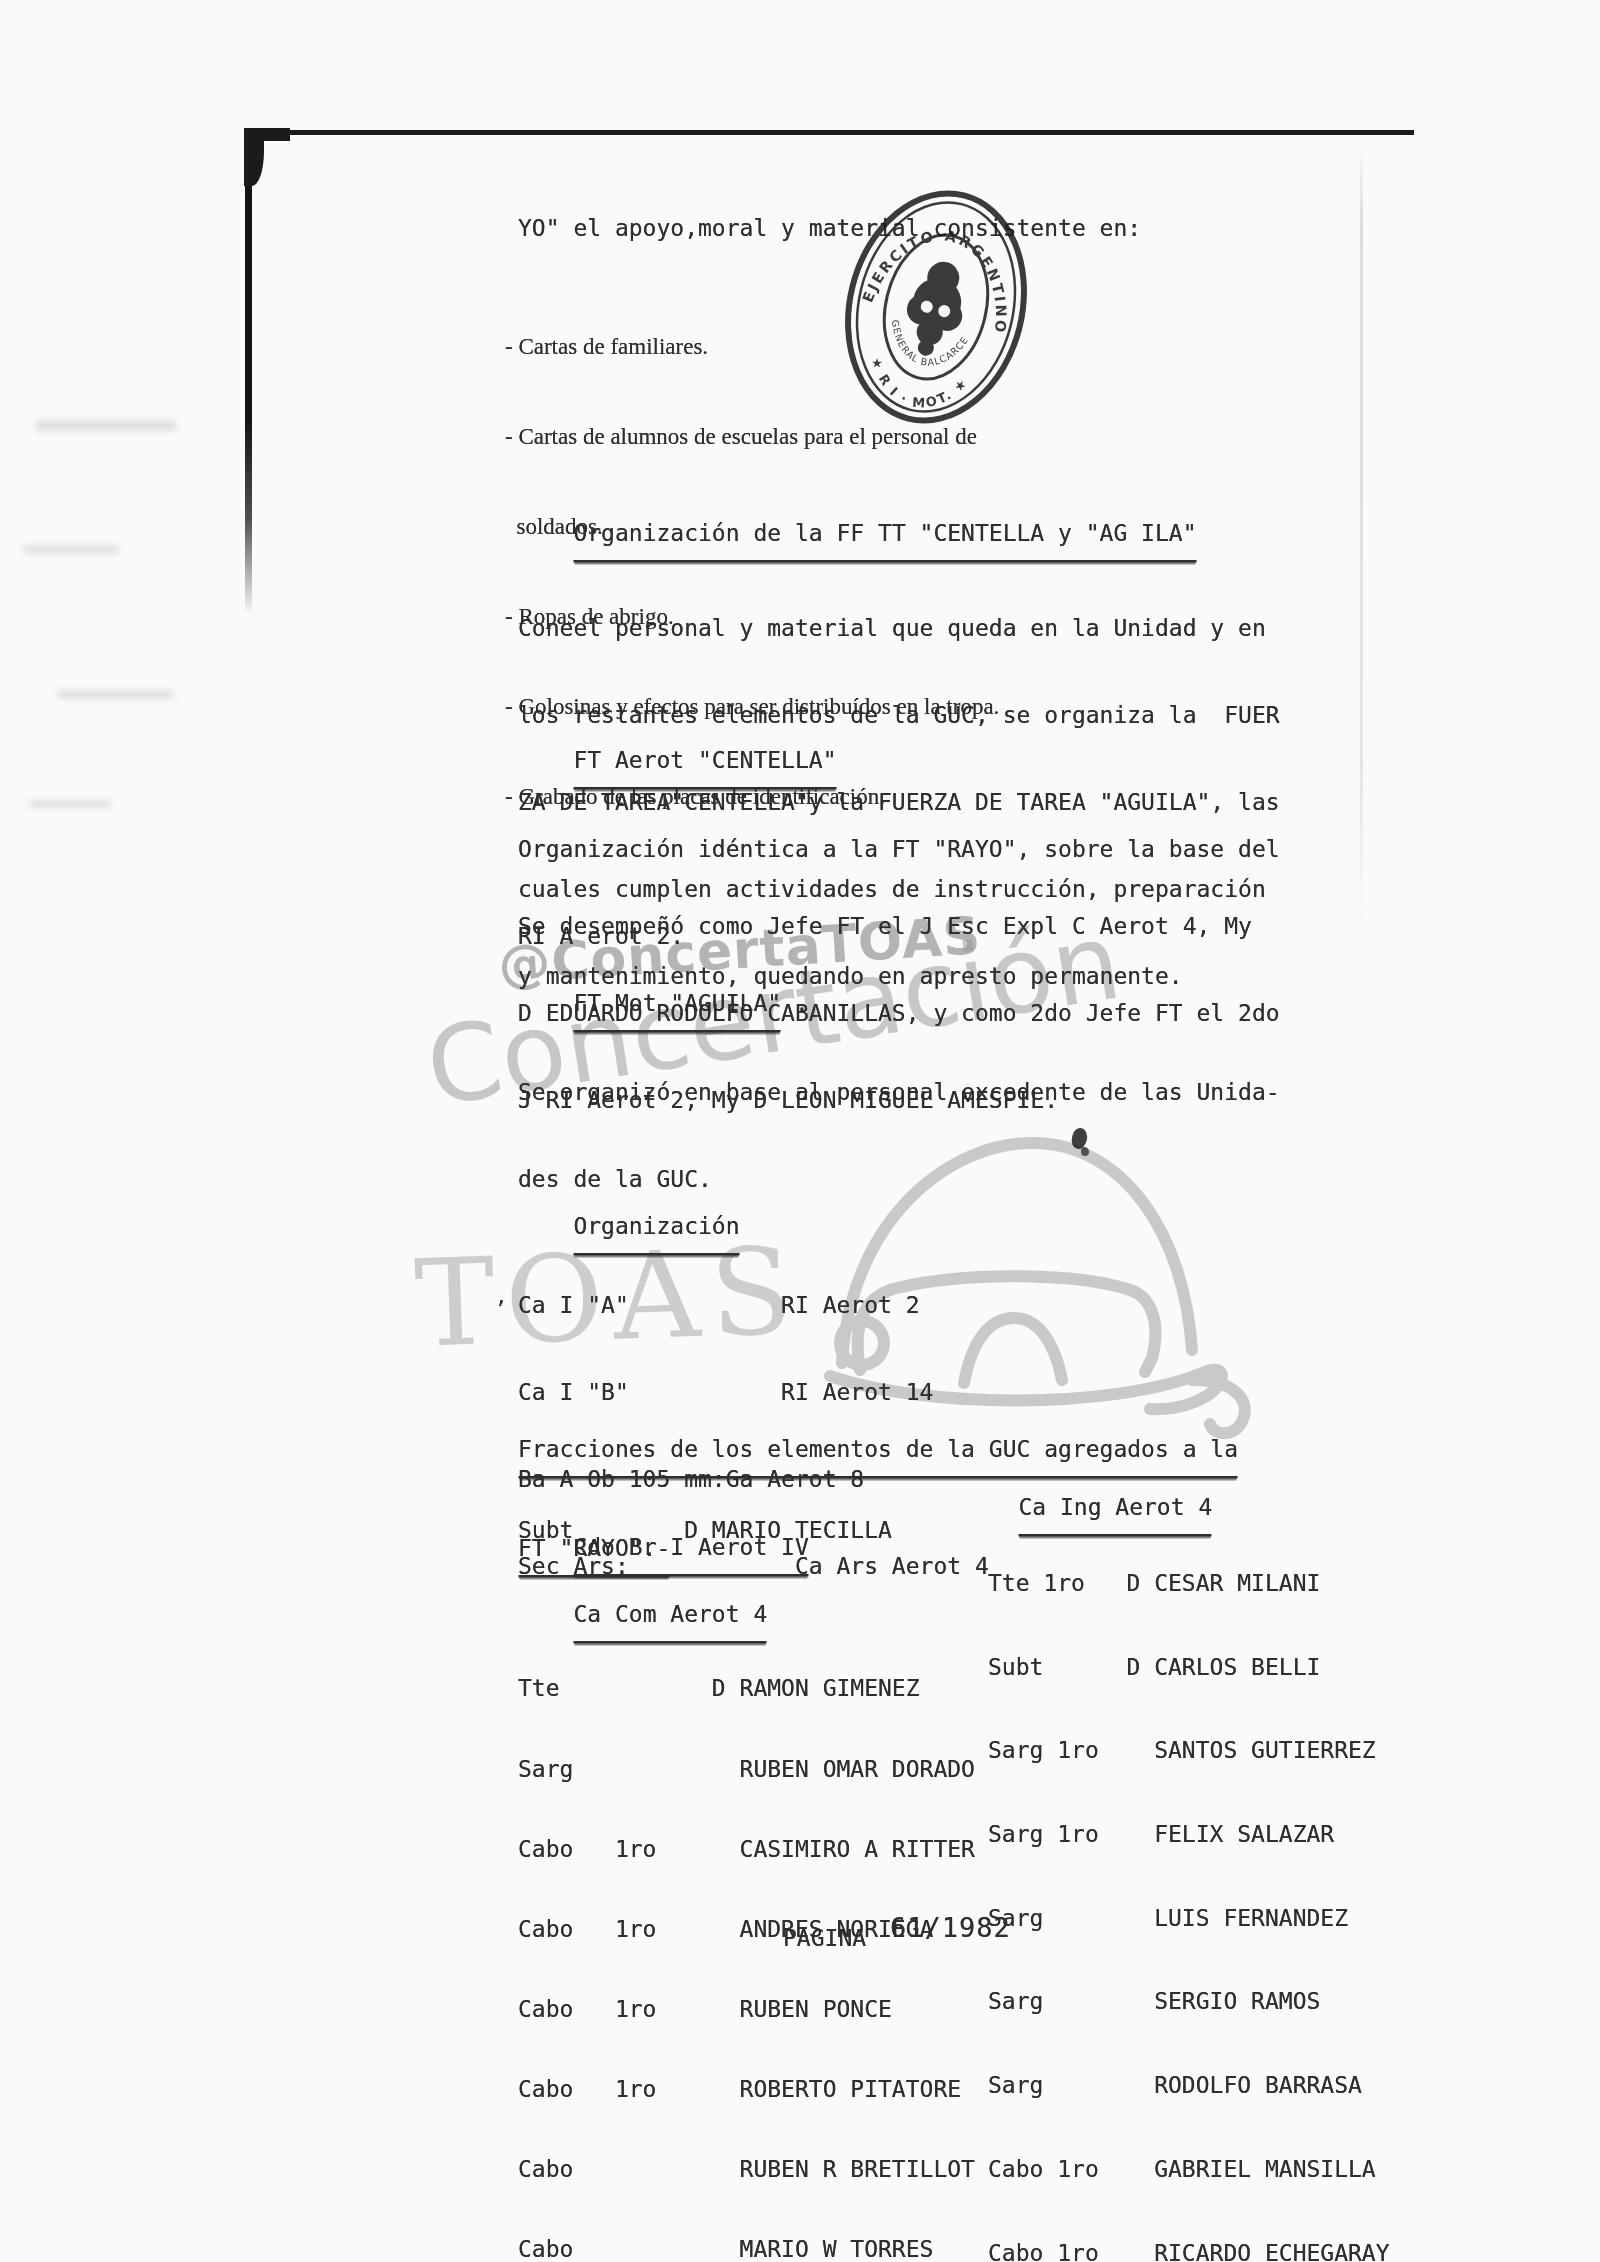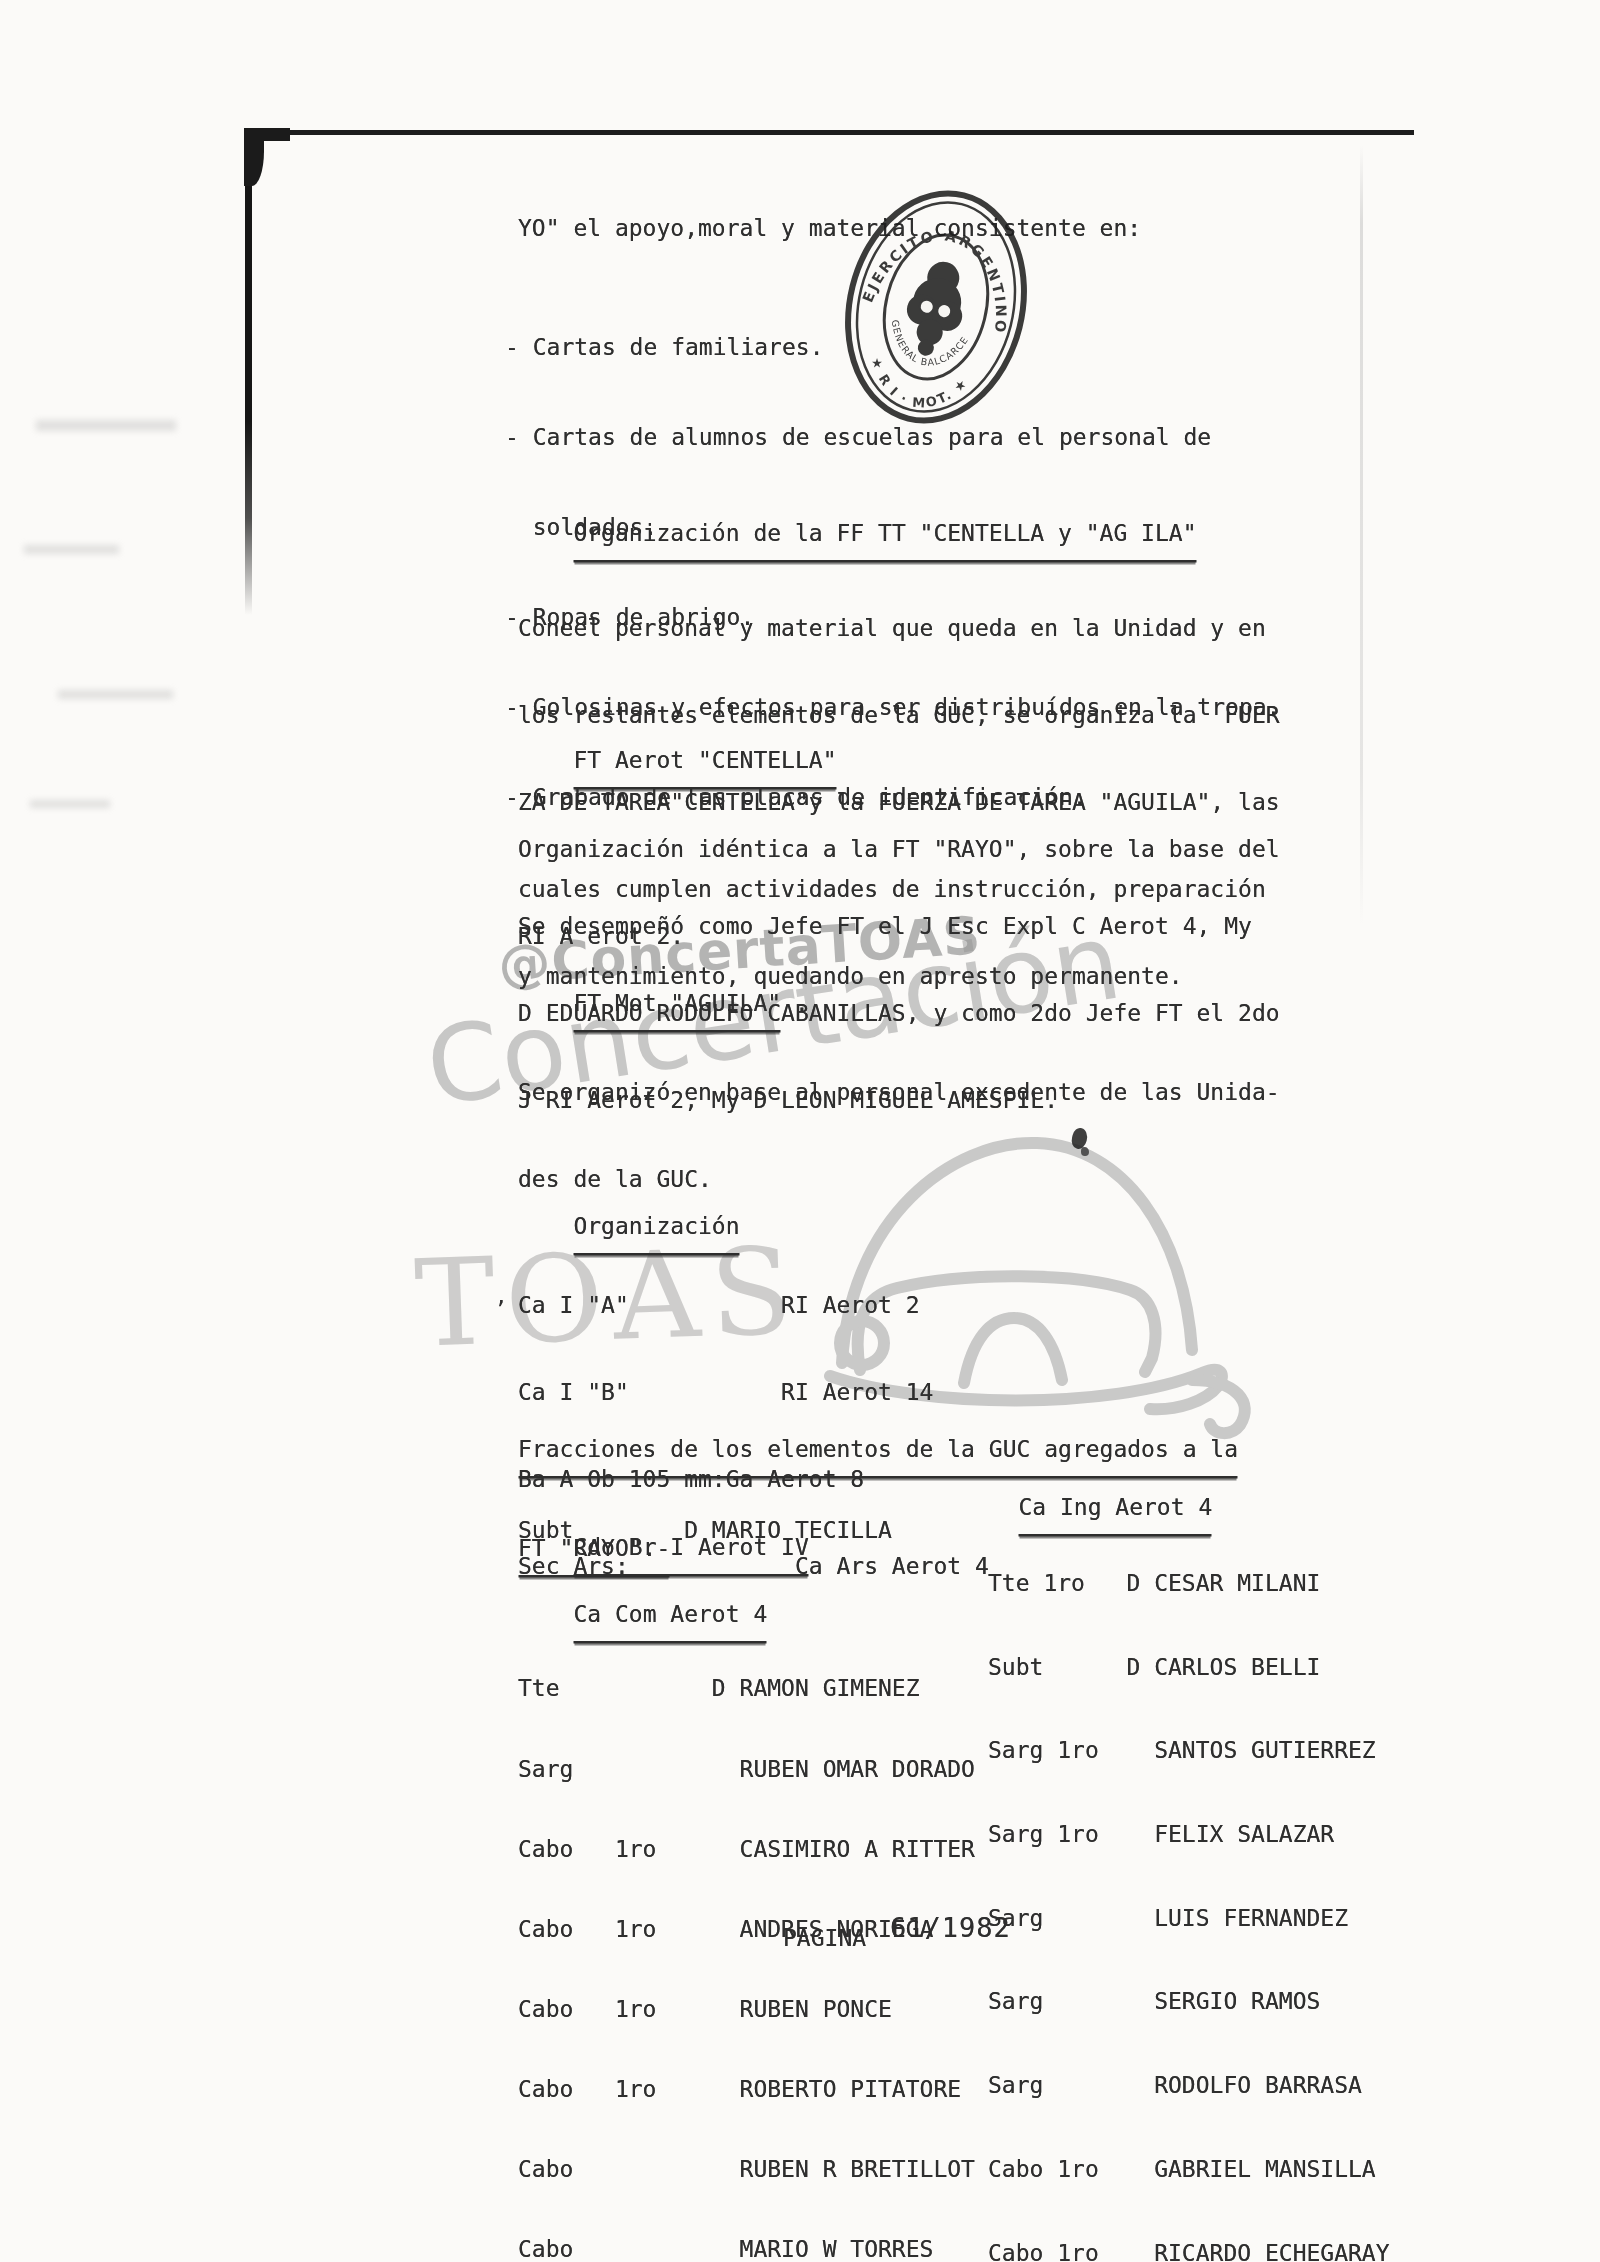--- a/index.html
+++ b/index.html
@@ -67,21 +67,21 @@
       <path d="M 48,252 C 40,205 52,178 85,170 C 155,153 268,155 318,172 C 340,179 349,206 340,240 L 333,254"></path>
       <path d="M 152,265 C 160,222 178,200 202,200 C 227,200 243,226 250,262"></path>
       <path d="M 18,258 C 110,290 300,292 390,255 C 408,247 415,255 406,268 C 394,283 365,293 338,291"></path>
       <path d="M 380,262 C 425,262 442,285 428,307 C 420,318 402,318 398,306"></path>
       <circle cx="50" cy="225" r="22"></circle>
     </g>
   </svg>
 
   <div class="t" style="left:518px;top:214px;">YO" el apoyo,moral y material consistente en:</div>
 
-  <div class="t" style="left:505px;top:272px;line-height:30px;">
+  <div class="t" style="left:505px;top:272px;line-height:30px;font-family:Liberation Serif, serif;">
     <div>- Cartas de familiares.</div>
     <div>- Cartas de alumnos de escuelas para el personal de</div>
     <div>  soldados.</div>
     <div>- Ropas de abrigo.</div>
     <div>- Golosinas y efectos para ser distribuídos en la tropa.</div>
     <div>- Grabado de las placas de identificación.</div>
   </div>
 
   <div class="t" style="left:518px;top:490px;">
     <span class="ul2">Organización de la FF TT "CENTELLA y "AG ILA"</span>

